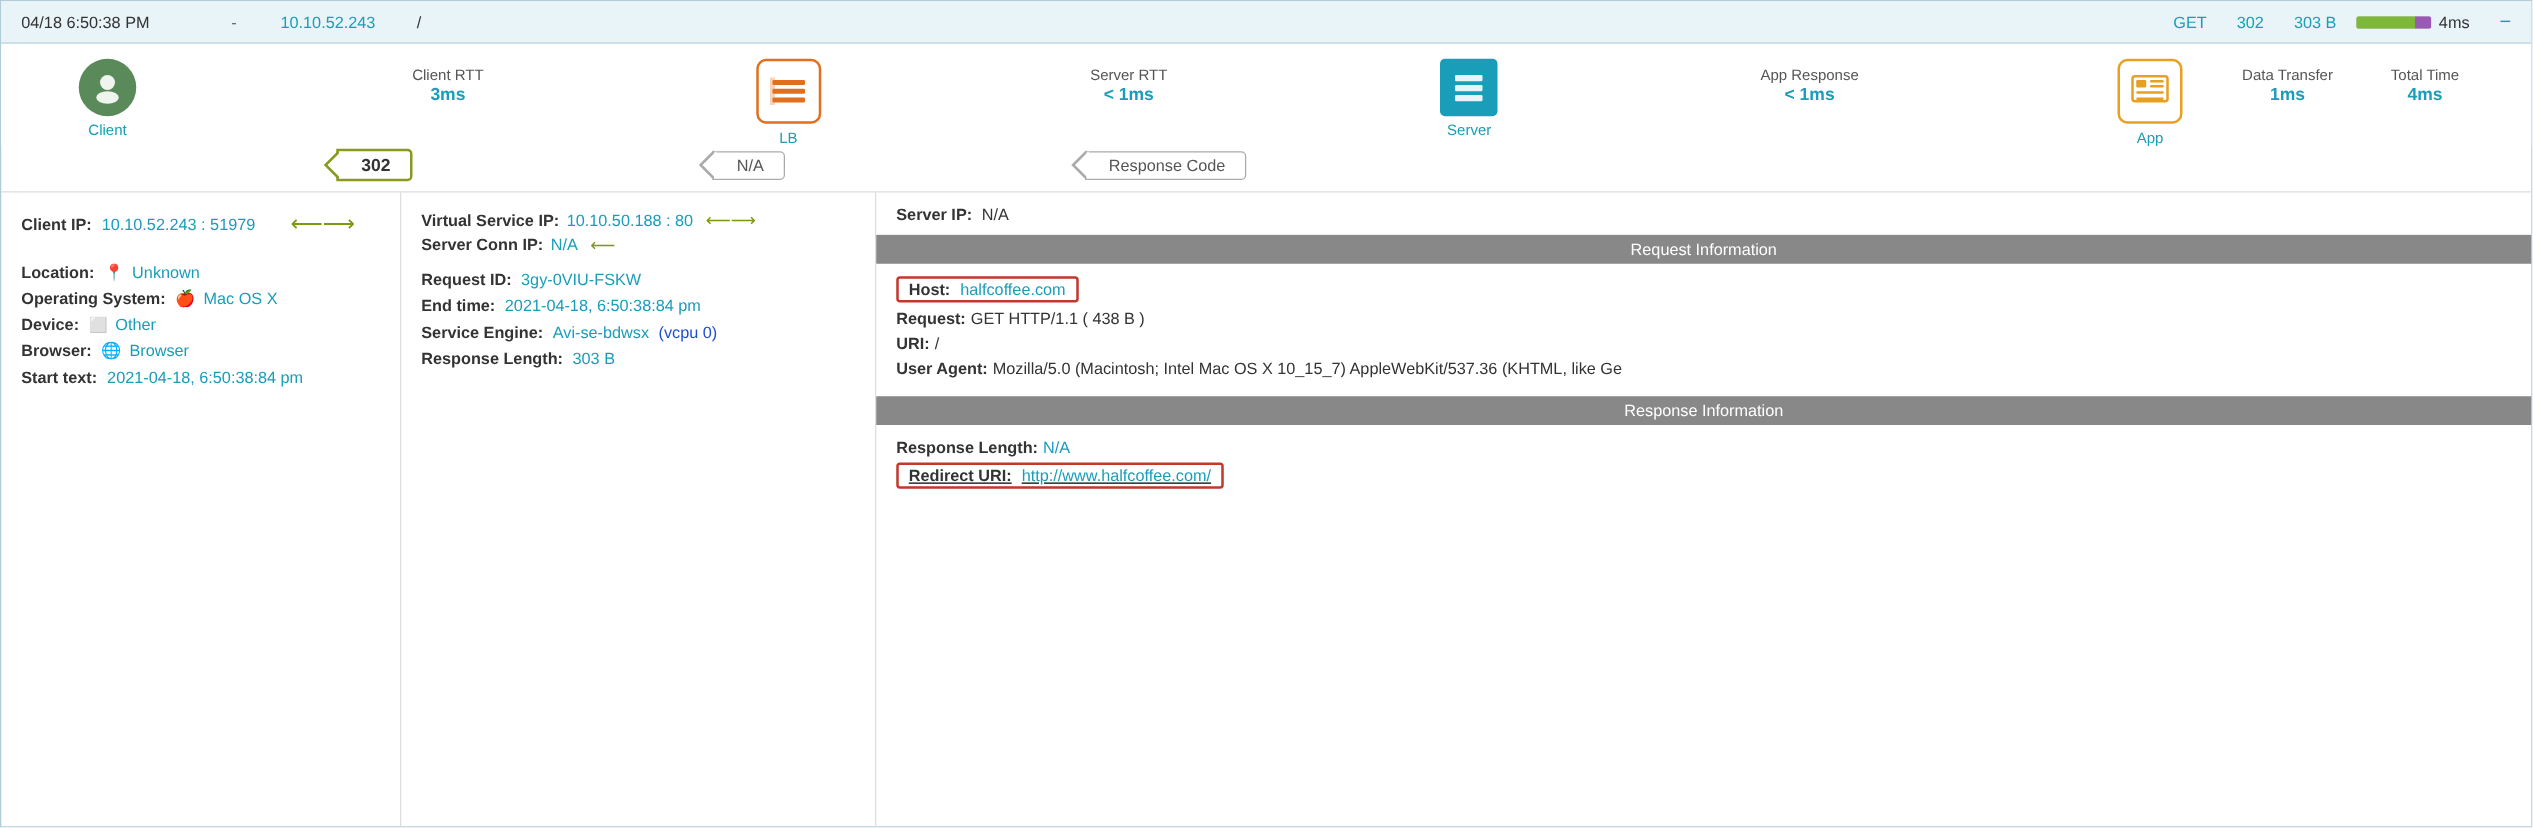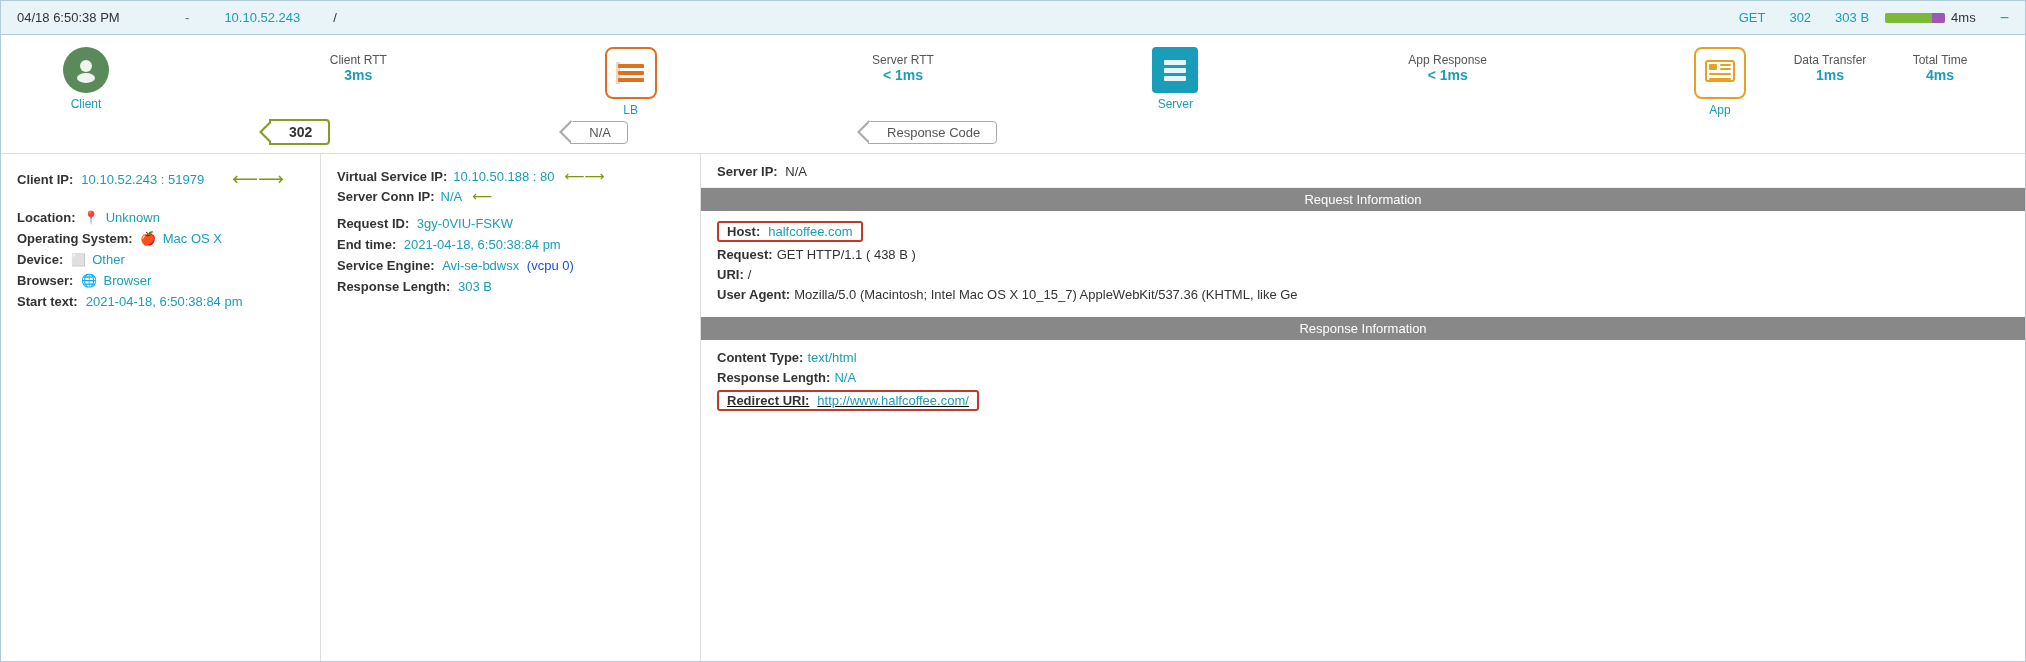--- a/index.html
+++ b/index.html
@@ -445,21 +445,21 @@
     </div>
 
     <div class="middle-panel">
 
       <div style="display:flex; align-items:center; gap:6px; margin-bottom:4px;">
         <span class="vs-label">Virtual Service IP:</span>
         <span class="vs-value">10.10.50.188 : 80</span>
         <span style="color:#7a9a10; font-size:14px; margin-left:4px;">⟵⟶</span>
       </div>
 
-      <div style="display:flex; align-items:center; gap:6px; margin-bottom:12px;">
+      <div style="display:flex; align-items:flex-start; gap:6px; margin-bottom:12px;">
         <span class="vs-label">Server Conn IP:</span>
         <span class="vs-value">N/A</span>
         <span style="color:#7a9a10; font-size:14px; margin-left:4px;">⟵</span>
       </div>
 
       <div class="mid-field">
         <span class="mid-field-label">Request ID:</span>
         <span class="mid-field-value" style="margin-left:4px;">3gy-0VIU-FSKW</span>
       </div>
 
@@ -514,24 +514,20 @@
             <span class="field-value-dark" style="overflow:hidden; white-space:nowrap; text-overflow:ellipsis; max-width:900px;">Mozilla/5.0 (Macintosh; Intel Mac OS X 10_15_7) AppleWebKit/537.36 (KHTML, like Ge</span>
           </div>
 
         </div>
       </div>
 
       <div>
         <div class="section-header">Response Information</div>
         <div class="section-body">
 
-          <div class="field-row">
-            <span class="field-label">Content Type:</span>
-            <span class="field-value">text/html</span>
-          </div>
 
           <div class="field-row">
             <span class="field-label">Response Length:</span>
             <span class="field-value">N/A</span>
           </div>
 
           <div style="margin-top:4px;">
             <span style="display:inline-flex; align-items:center; border: 2px solid #c0392b; border-radius:3px; padding: 1px 8px; gap:4px;text-decoration:underline;">
               <span class="field-label">Redirect URI:</span>
               <span class="field-value">http://www.halfcoffee.com/</span>

